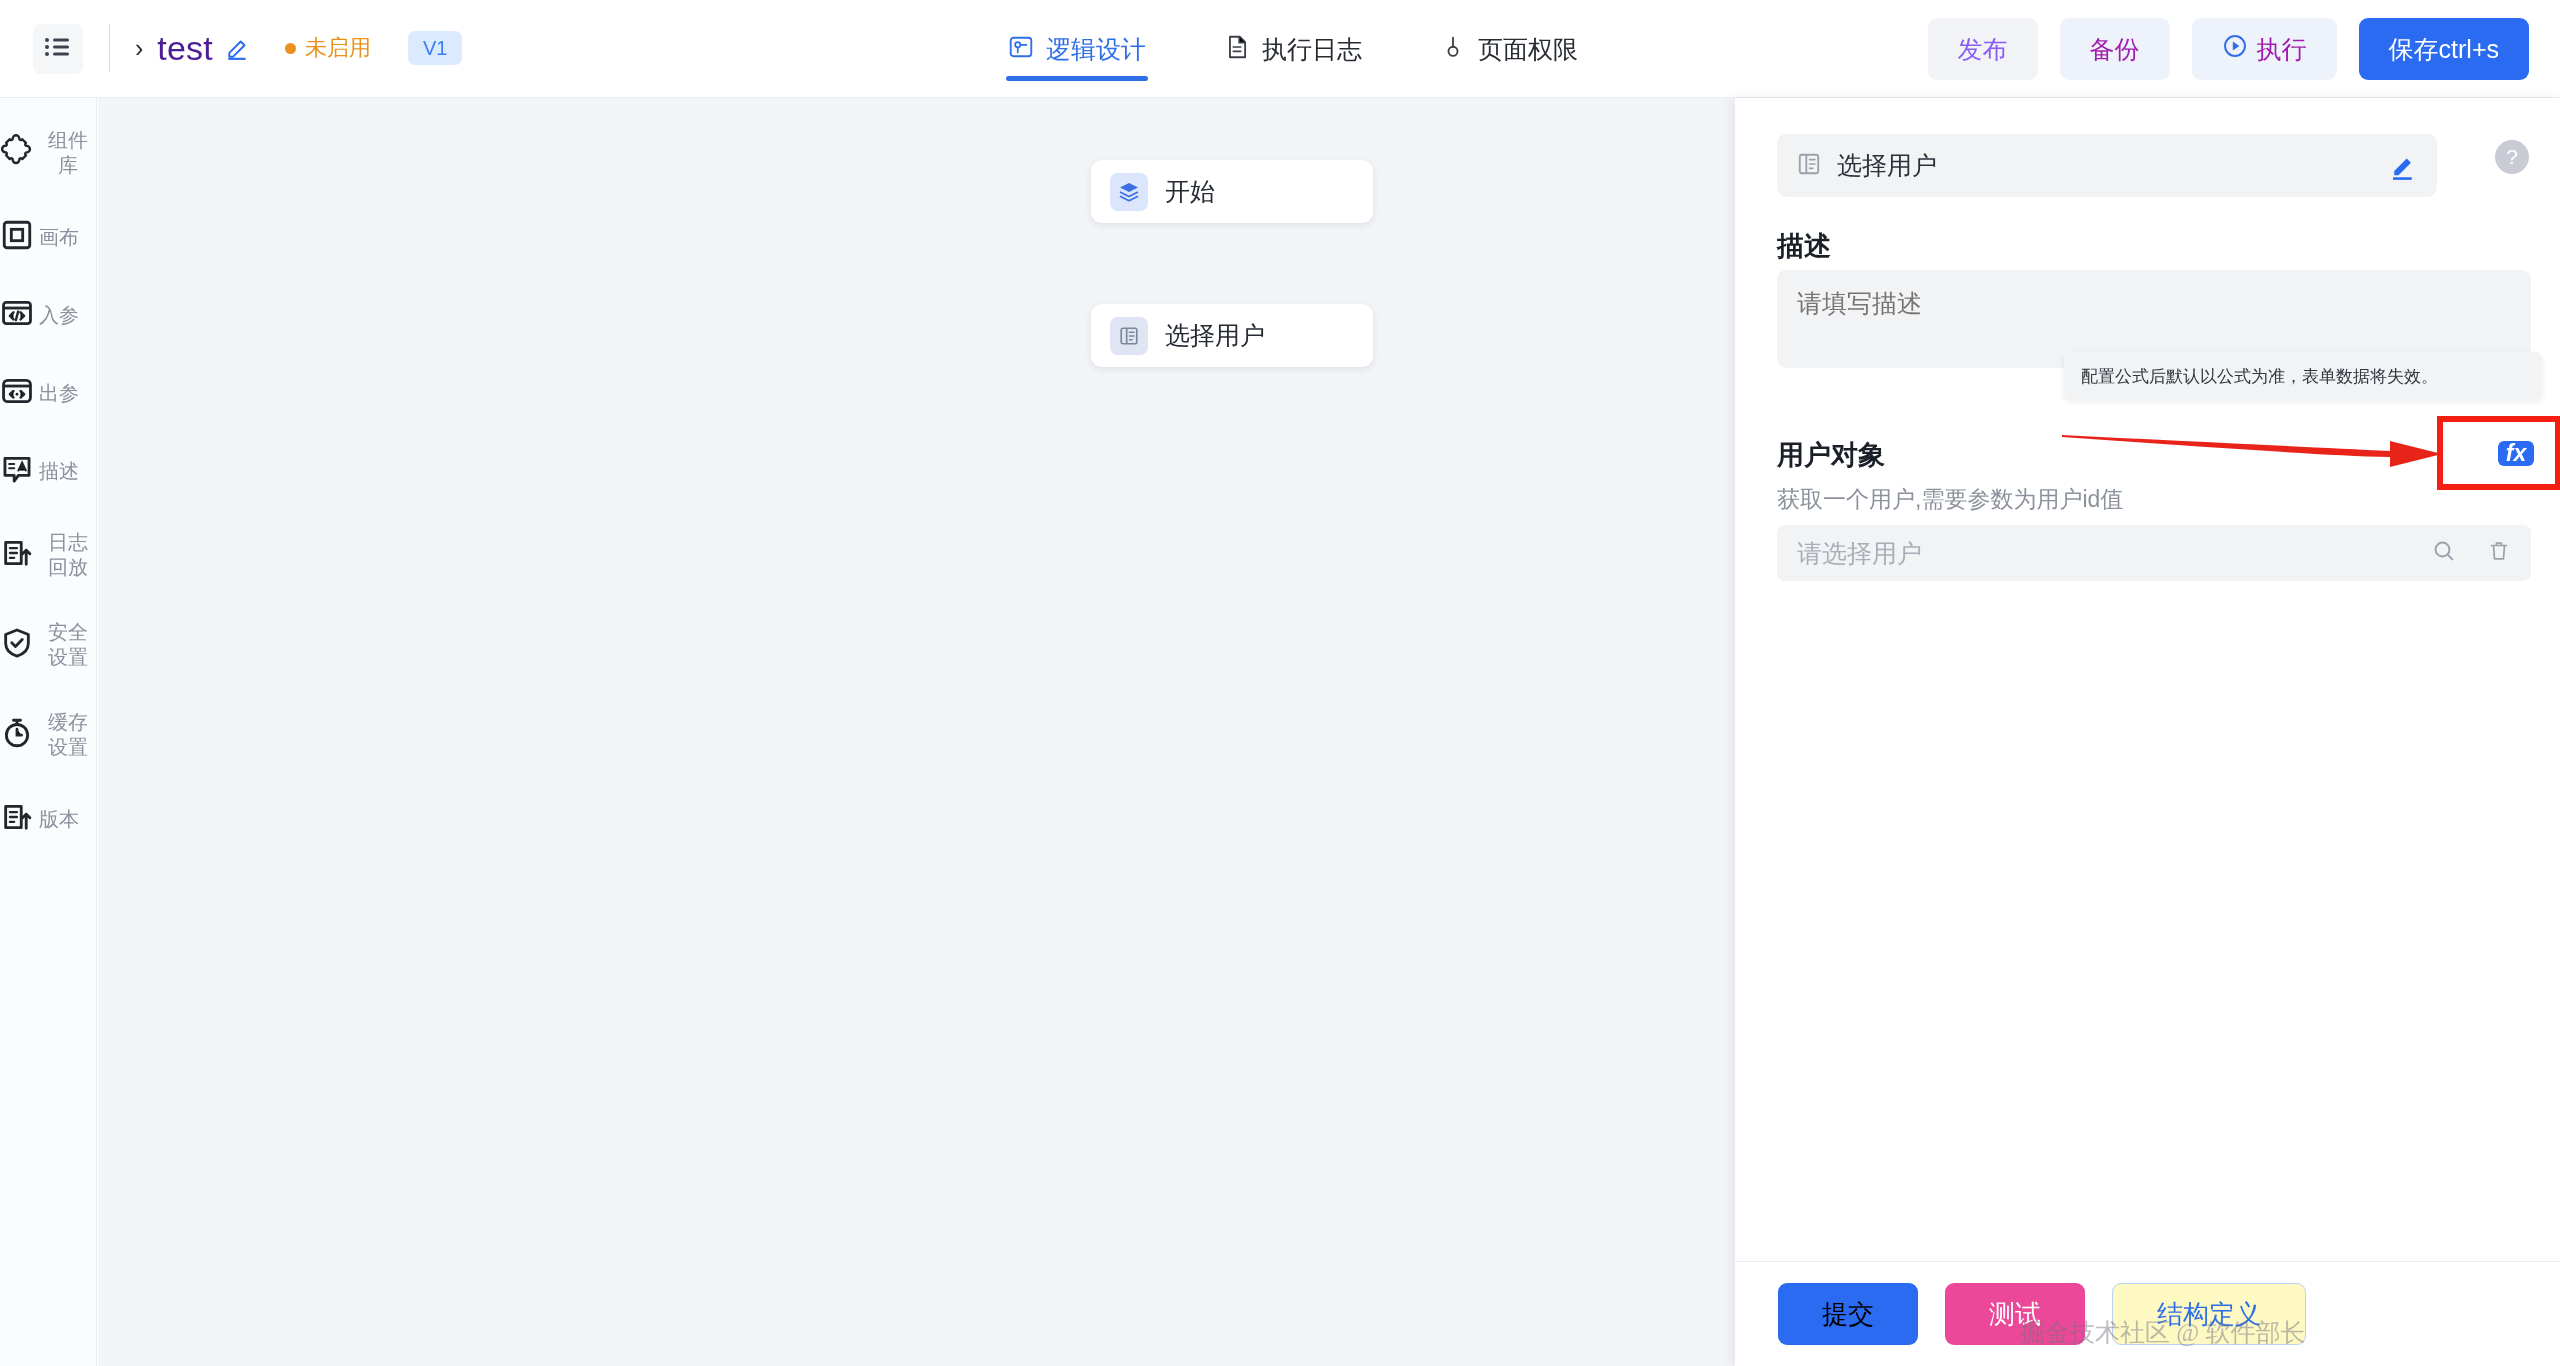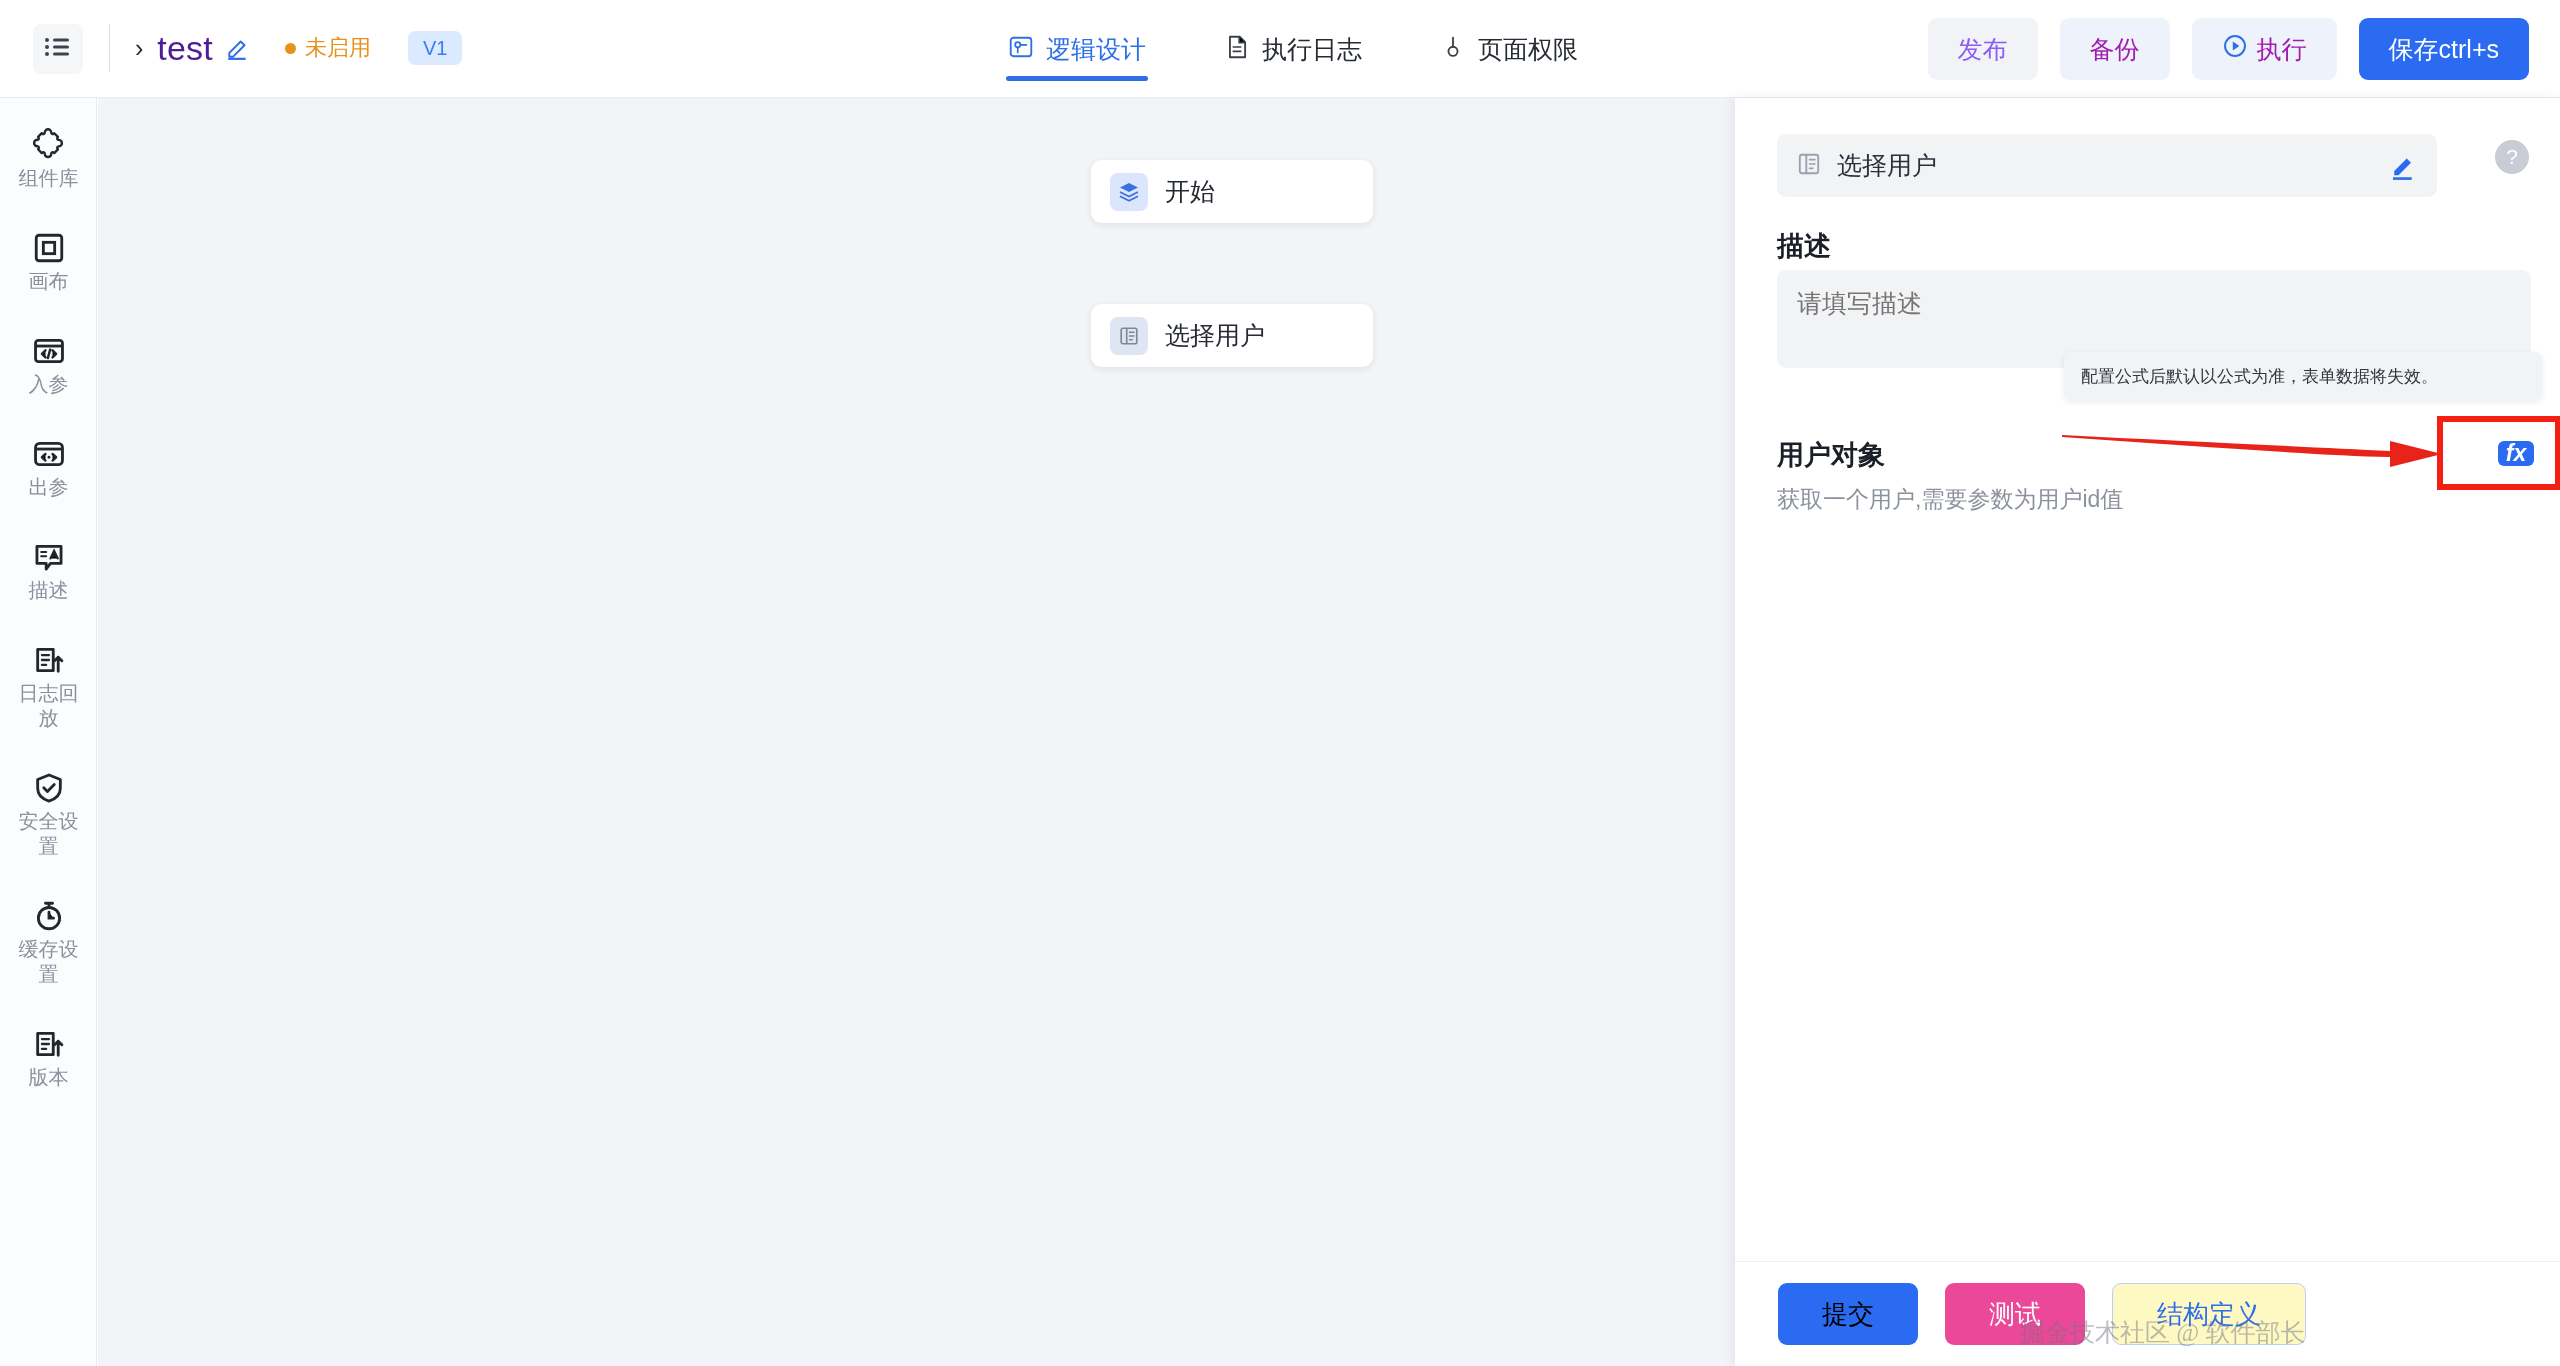--- a/index.html
+++ b/index.html
@@ -72,21 +72,21 @@
   .btn-primary { background:#2a6bf2; color:#ffffff; }
 
   
   .rail {
     position:absolute; left:0; top:98px; width:97px; height:1268px;
     background:#fbfcfd; border-right:1px solid #e9ecef;
     padding-top:16px;
   }
   .rail-item {
     width:97px; padding:14px 0 12px; margin-bottom:14px;
-    display:flex; flex-direction:column; align-items:center; cursor:pointer;
+    display:flex; flex-direction:row; align-items:center; gap:5px; cursor:pointer;
   }
   .rail-label {
     font-size:20px; color:#8a909c; line-height:1.25; text-align:center;
     max-width:74px;
   }
 
   
   .canvas {
     position:absolute; left:98px; top:98px; width:1637px; height:1268px;
     background:#f2f4f7; overflow:hidden;
@@ -414,20 +414,36 @@
   <div class="field-label" style="left:1777px; top:228px;">描述</div>
 
   <textarea class="desc-area" placeholder="请填写描述" style=""></textarea>
 
   <div class="tooltip">配置公式后默认以公式为准，表单数据将失效。</div>
 
   <div class="field-label" style="left:1777px; top:437px;">用户对象</div>
 
   <div class="hint-text">获取一个用户,需要参数为用户id值</div>
 
+  <div class="select-field">
+    <span class="select-placeholder">请选择用户</span>
+    <span class="select-icons">
+      <span>
+        <svg width="26" height="26" viewBox="0 0 24 24">
+          <circle cx="10.6" cy="10.6" r="6.4" fill="none" stroke="#9aa1ac" stroke-width="1.8"></circle>
+          <path d="m15.4 15.4 4.3 4.3" stroke="#9aa1ac" stroke-width="1.8" stroke-linecap="round"></path>
+        </svg>
+      </span>
+      <span>
+        <svg width="24" height="24" viewBox="0 0 24 24">
+          <path d="M4.5 6.5h15M9.5 6.5V4.2h5v2.3M6.5 6.5l1 13.3h9l1-13.3" fill="none" stroke="#9aa1ac" stroke-width="1.7" stroke-linejoin="round" stroke-linecap="round"></path>
+        </svg>
+      </span>
+    </span>
+  </div>
 
   <svg class="arrow-svg" width="385" height="58" viewBox="0 0 385 58">
     <path d="M2 10 C 120 16, 250 22, 330 26 L 330 16 L 382 29 L 330 42 L 330 32 C 250 30, 120 20, 2 12 Z" fill="#e8231a"></path>
   </svg>
 
   <div class="fx-box">
     <span class="fx-badge">fx</span>
   </div>
 
   <div class="panel-footer">

